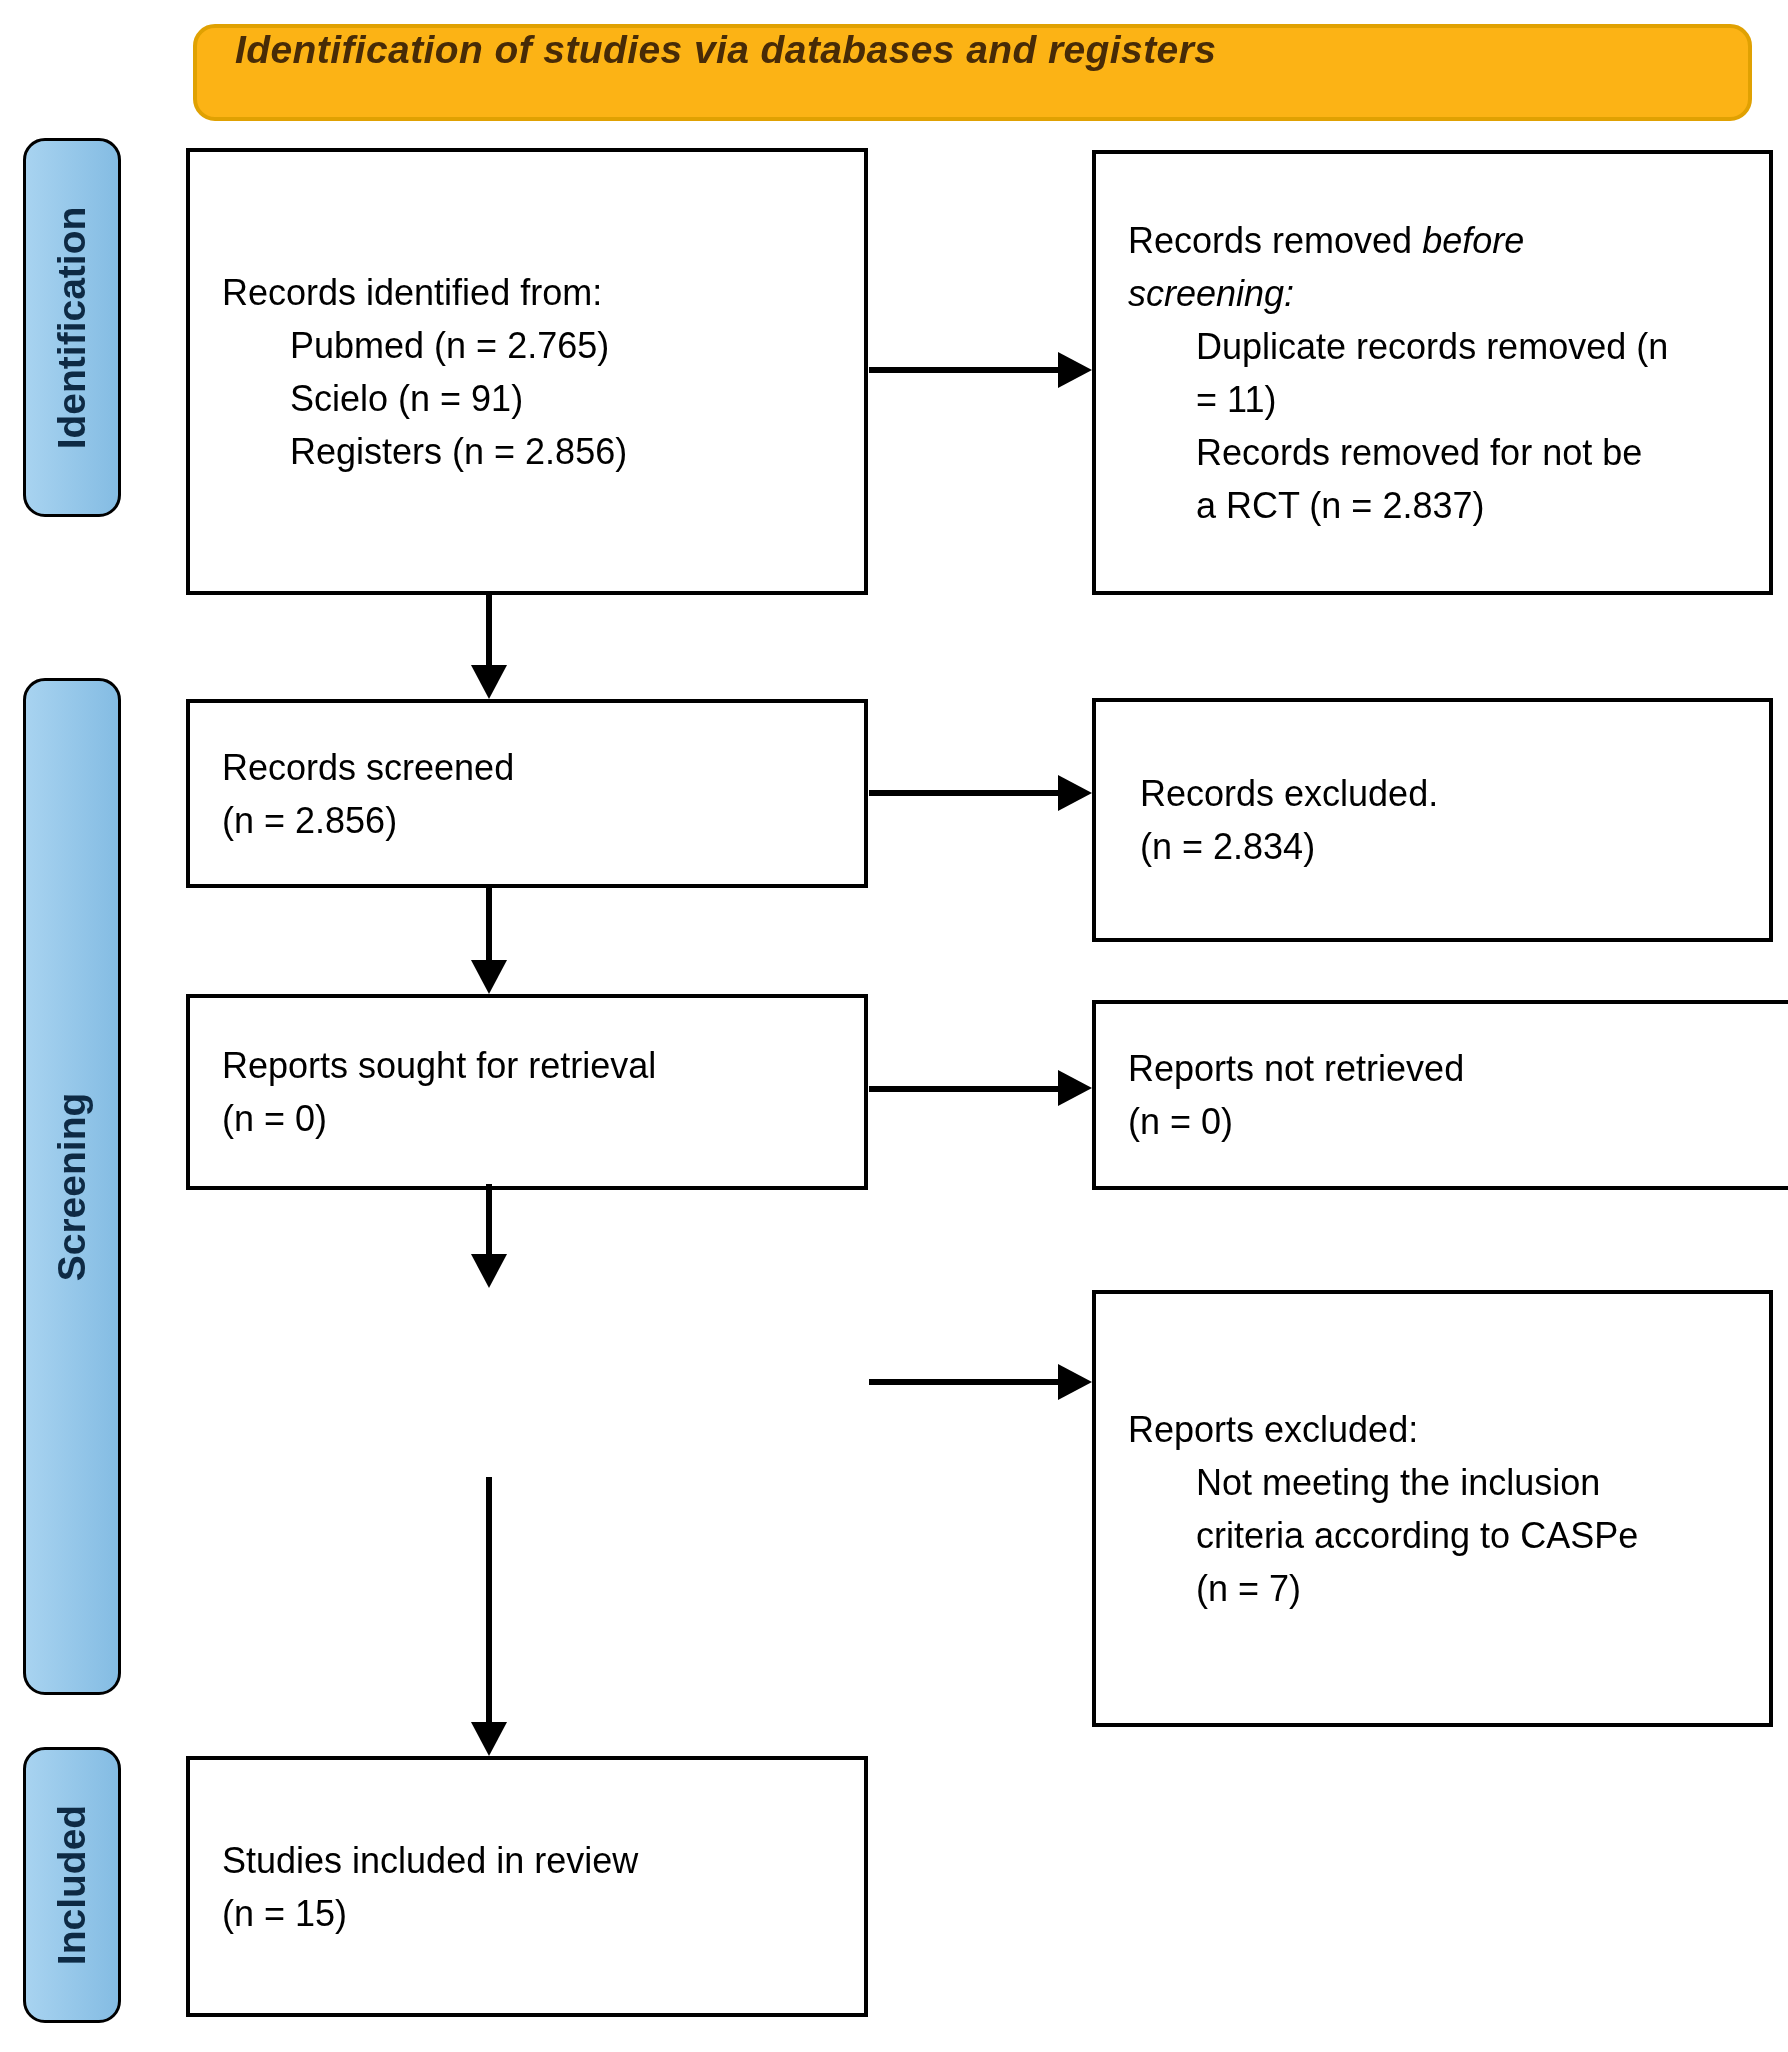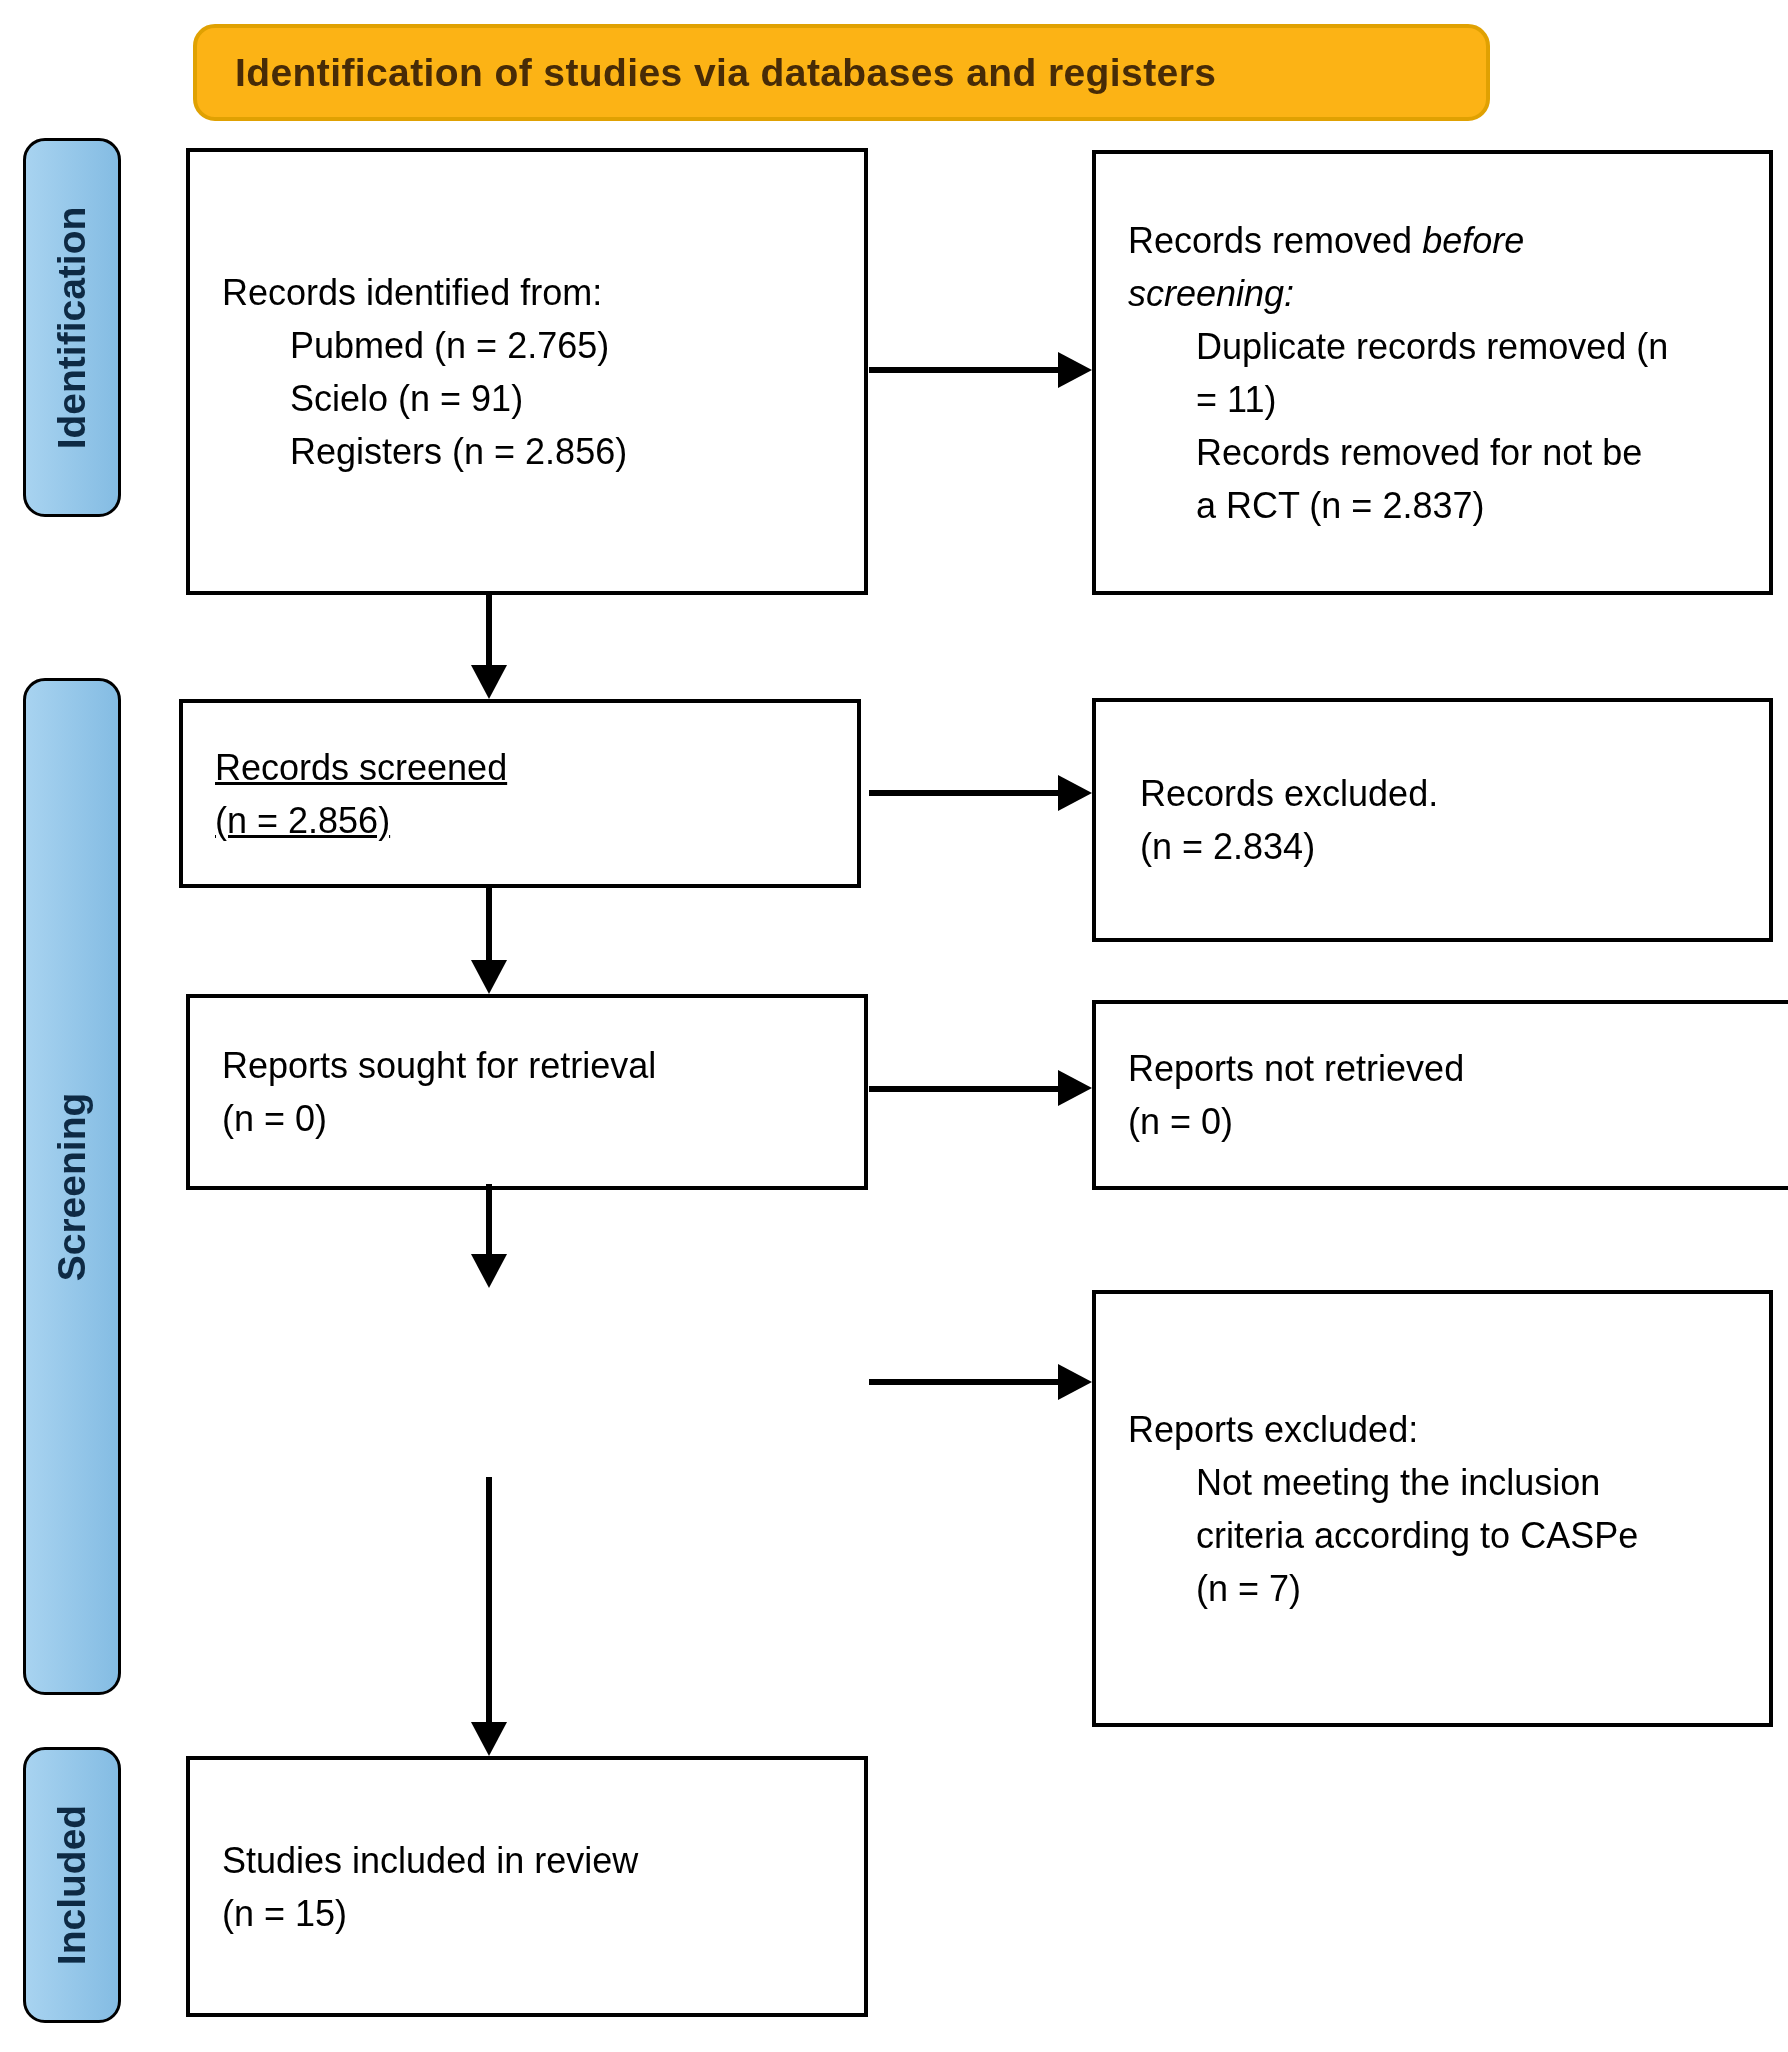--- a/index.html
+++ b/index.html
@@ -7,24 +7,24 @@
     --stage-fill-light:#A8D3F0; --stage-fill-dark:#84BCE3; --stage-text:#0E2A44;
     --box-border:#000000; --arrow:#000000; --page-bg:#FFFFFF;
   }
   html,body{margin:0;padding:0;background:var(--page-bg);}
   .canvas{
     position:relative; width:1788px; height:2053px; background:var(--page-bg);
     font-family:"Liberation Sans","DejaVu Sans",sans-serif; color:#000;
     overflow:hidden;
   }
   .banner{
-    position:absolute; left:193px; top:24px; width:1297px; height:97px;
+    position:absolute; left:193px; top:24px; width:1559px; height:97px;
     background:var(--banner-fill); border:4.2px solid var(--banner-border);
     border-radius:22px; box-sizing:border-box;
-    display:flex; align-items:center;
+    display:flex; align-items:flex-start;font-style:italic;
   }
   .banner-label{
     padding-left:38px; font-size:39px; font-weight:bold; color:var(--banner-text);
     letter-spacing:0.4px;
   }
   .stage{
     position:absolute; left:23px; width:98px; box-sizing:border-box;
     background:linear-gradient(to right, var(--stage-fill-light), var(--stage-fill-dark));
     border:3.4px solid #000; border-radius:22px;
     display:flex; align-items:center; justify-content:center;
@@ -41,21 +41,21 @@
     border:4.2px solid var(--box-border);
     display:flex; flex-direction:column; justify-content:center;
     font-size:36px; line-height:53px;
     padding:8.5px 25.4px 8.5px 32px;
   }
   .flowbox .line{ white-space:nowrap; }
   .flowbox .indent{ padding-left:68px; }
   .italic{ font-style:italic; }
   .box-records-identified{ left:186px; top:148px;  width:682px; height:447px; }
   .box-records-removed   { left:1092px; top:150px; width:681px; height:445px; }
-  .box-records-screened  { left:179px; top:699px;  width:682px; height:189px;text-decoration:underline; }
+  .box-records-screened  { left:186px; top:699px;  width:682px; height:189px; }
   .box-records-excluded  { left:1092px; top:698px; width:681px; height:244px;padding-left:44px; }
   .box-reports-sought    { left:186px; top:994px; width:682px; height:196px; }
   .box-reports-not-retrieved{ left:1092px; top:1000px; width:718px; height:190px; }
   .box-reports-assessed  { left:186px; top:1288px; width:682px; height:189px; }
   .box-reports-excluded  { left:1092px; top:1290px; width:681px; height:437px; }
   .box-studies-included  { left:186px; top:1756px; width:682px; height:261px; }
   .shaft{ position:absolute; background:var(--arrow); }
   .head-right{
     position:absolute; width:0; height:0;
     border-top:18.6px solid transparent; border-bottom:18.6px solid transparent;

